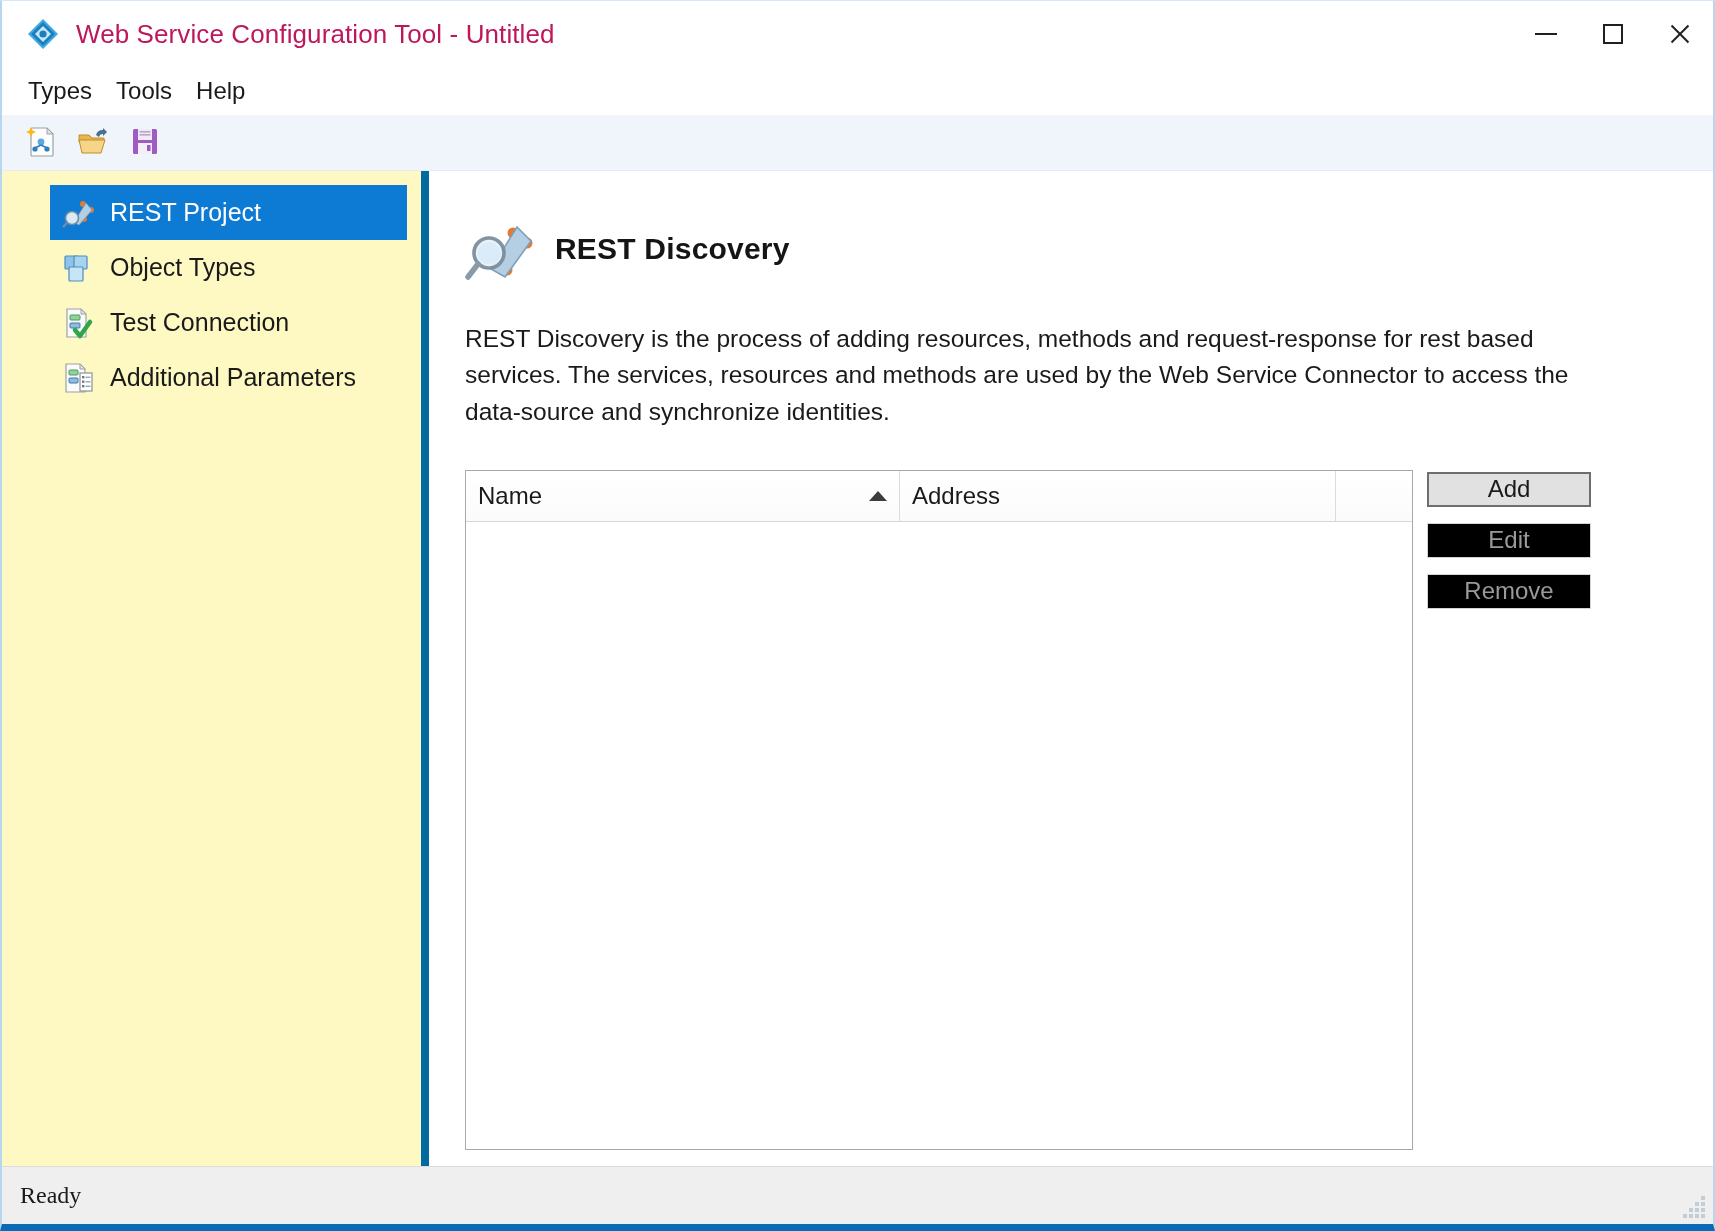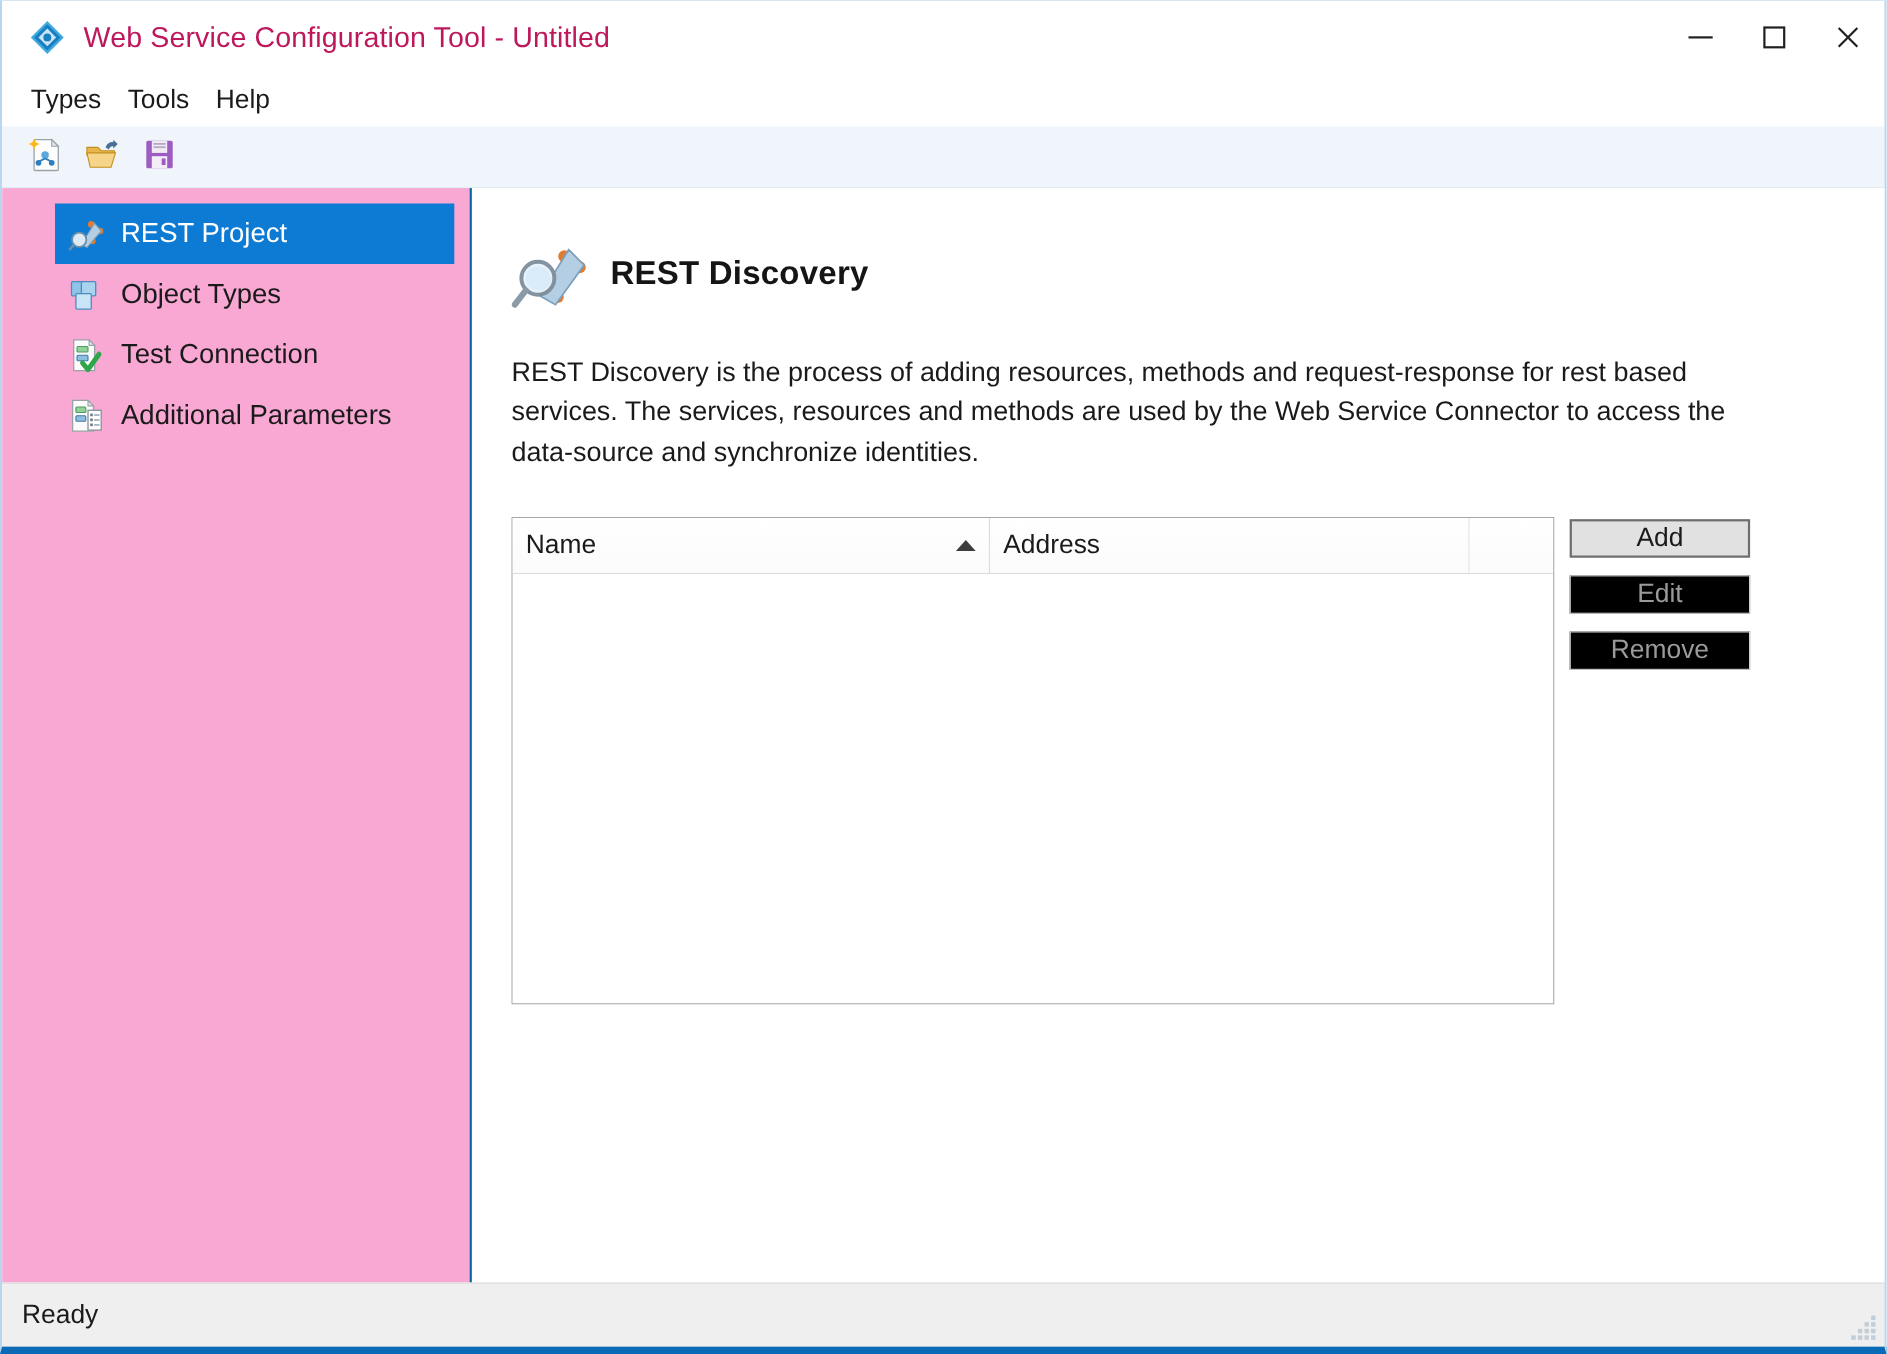--- a/index.html
+++ b/index.html
@@ -133,22 +133,22 @@
   
   .body-split {
     flex: 1;
     display: flex;
     min-height: 0;
     background: #ffffff;
   }
   .sidebar {
     width: 427px;
     min-width: 427px;
-    background: #f9a8d4;
-    border-right: 2px solid #0369a1;
+    background: #fef9c3;
+    border-right: 8px solid #0369a1;
     padding-top: 14px;
     box-sizing: border-box;
   }
   .nav-item {
     height: 55px;
     display: flex;
     align-items: center;
     margin-left: 48px;
     margin-right: 14px;
     padding-left: 10px;
@@ -218,21 +218,21 @@
     margin-bottom: 16px;
   }
 
   
   .list-row {
     display: flex;
     align-items: flex-start;
   }
   .listview {
     width: 948px;
-    height: 443px;
+    height: 680px;
     box-sizing: border-box;
     border: 1px solid #a8a8a8;
     background: #ffffff;
     display: flex;
     flex-direction: column;
     overflow: hidden;
   }
   .lv-header {
     display: flex;
     height: 50px;
@@ -308,20 +308,21 @@
     background: #efefef;
     border-top: 1px solid #dcdcdc;
     display: flex;
     align-items: center;
     position: relative;
   }
   .status-text {
     font-size: 24px;
     color: #1a1a1a;
     padding-left: 18px;
+    font-family: Liberation Serif, serif;
   }
   .resize-grip {
     position: absolute;
     right: 8px;
     bottom: 6px;
     width: 24px;
     height: 22px;
   }
   .grip-dot {
     position: absolute;

